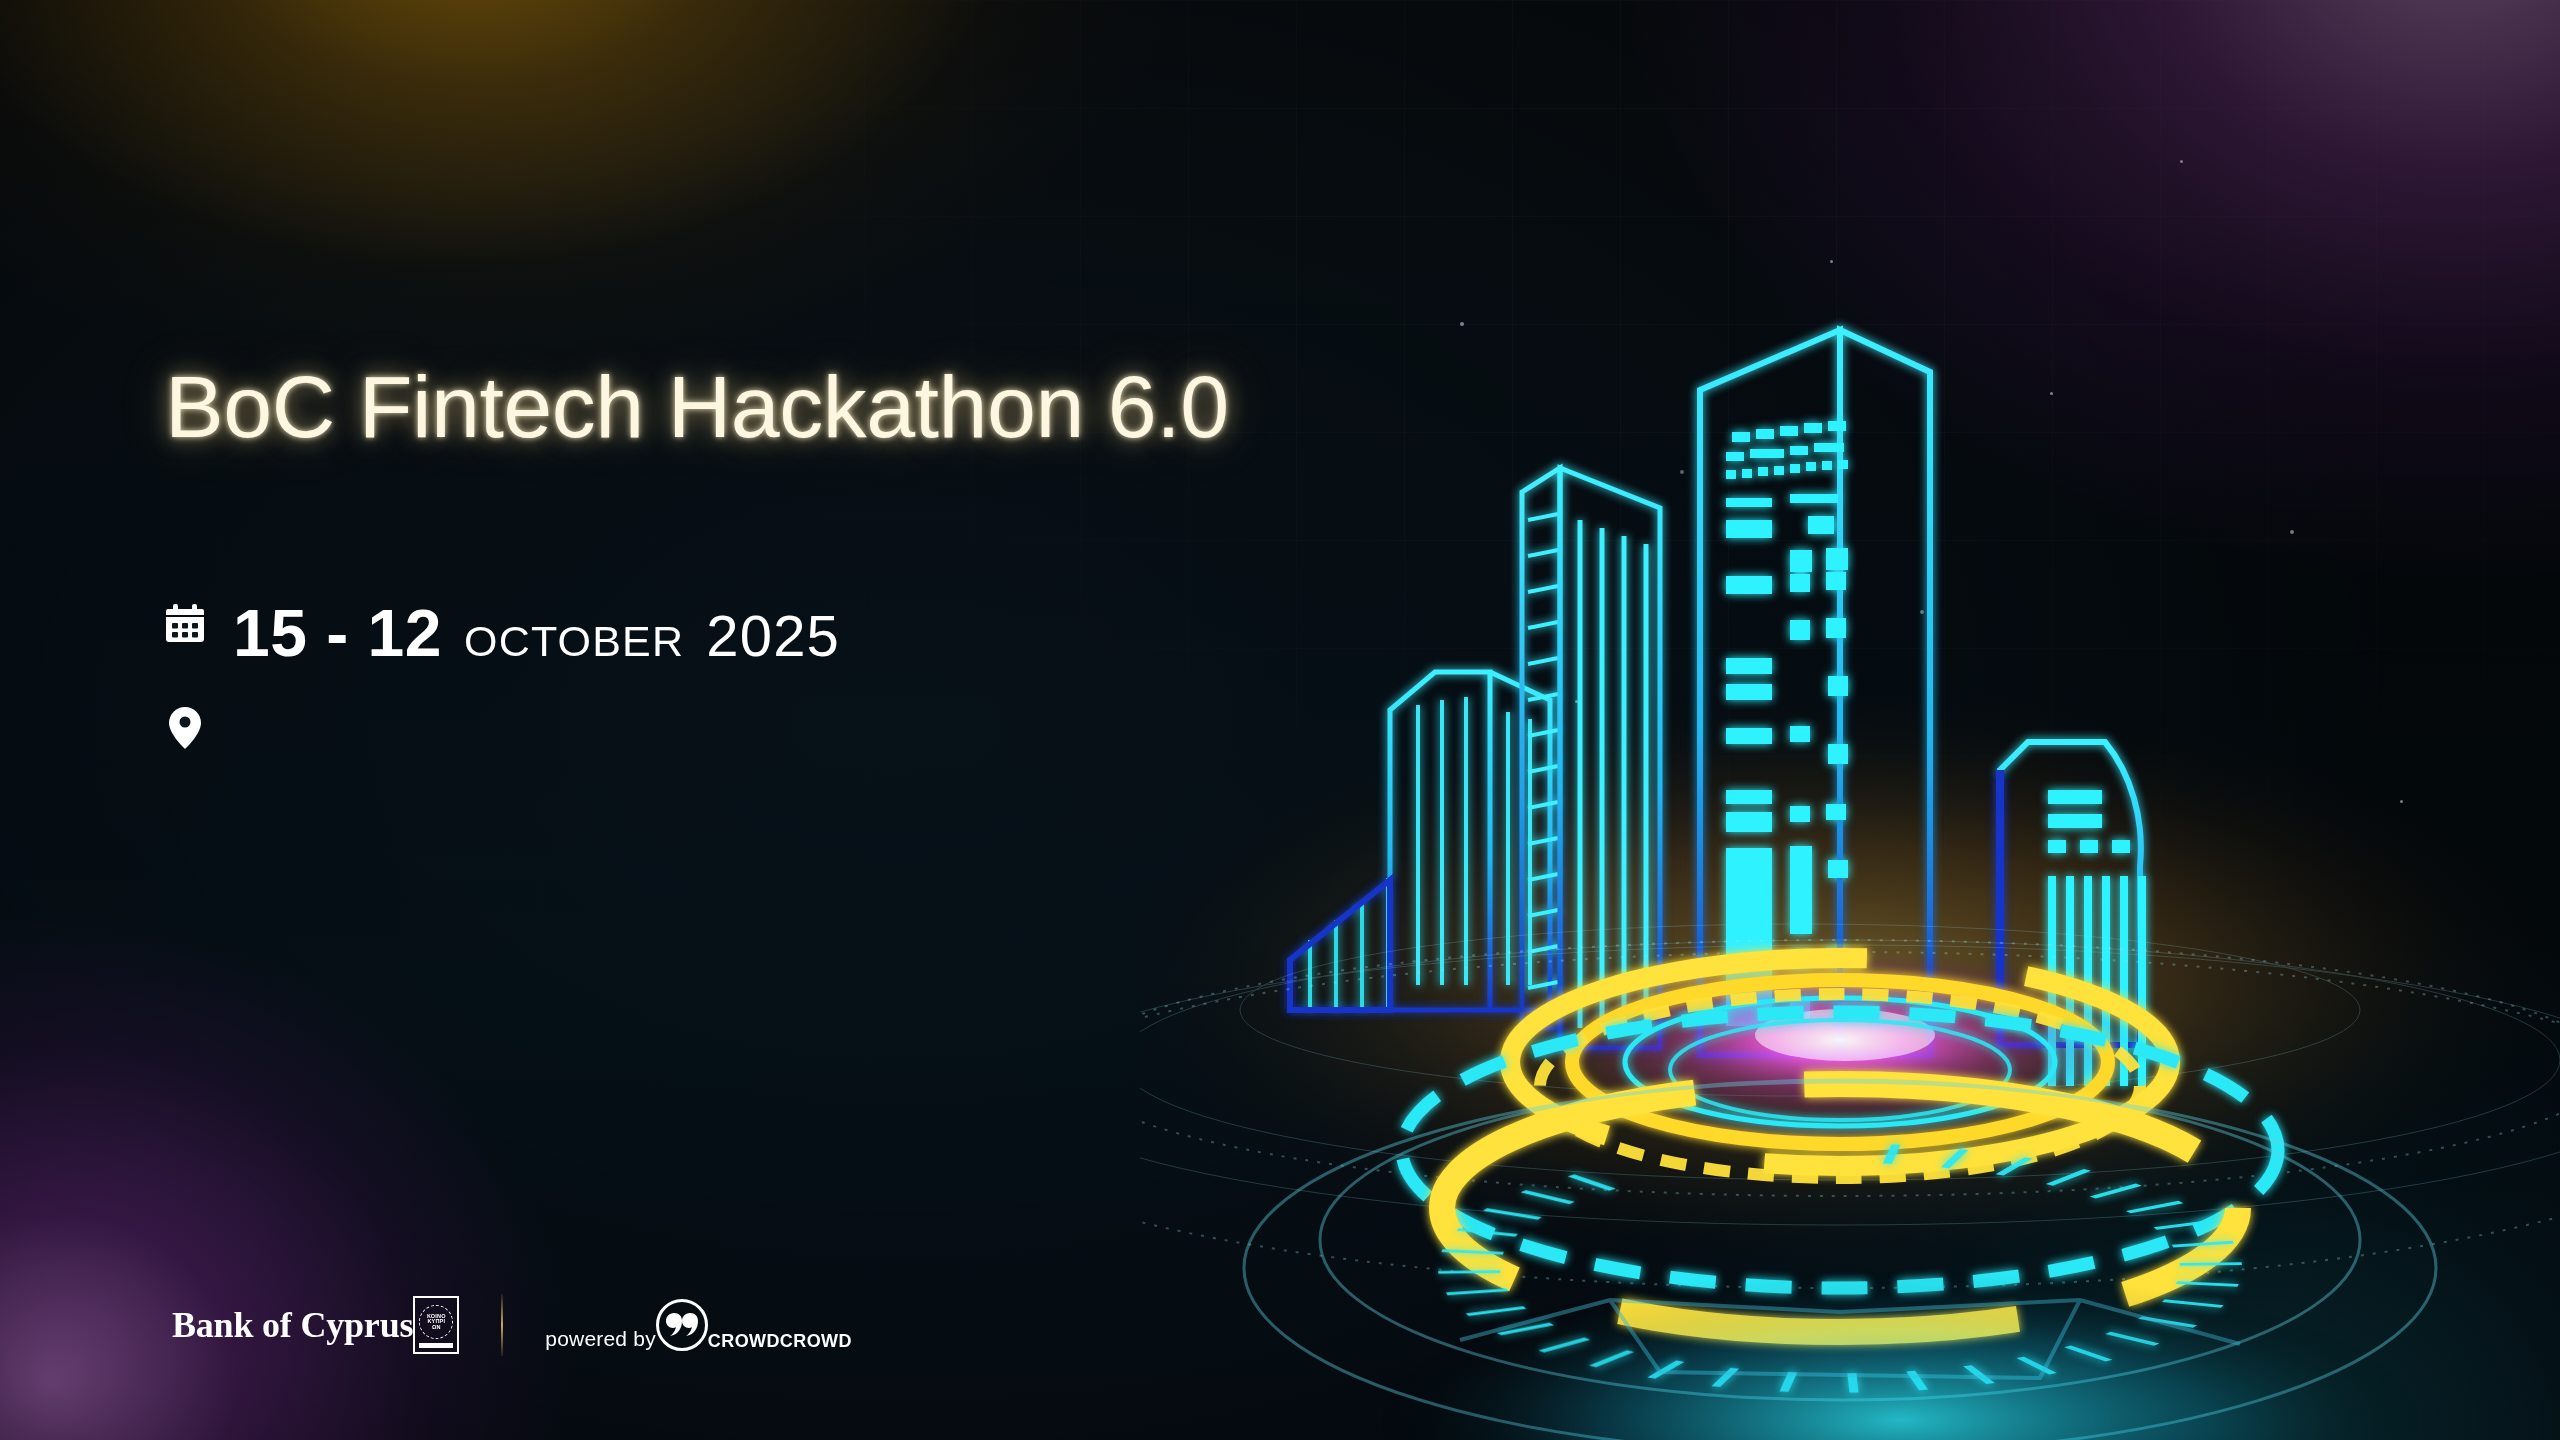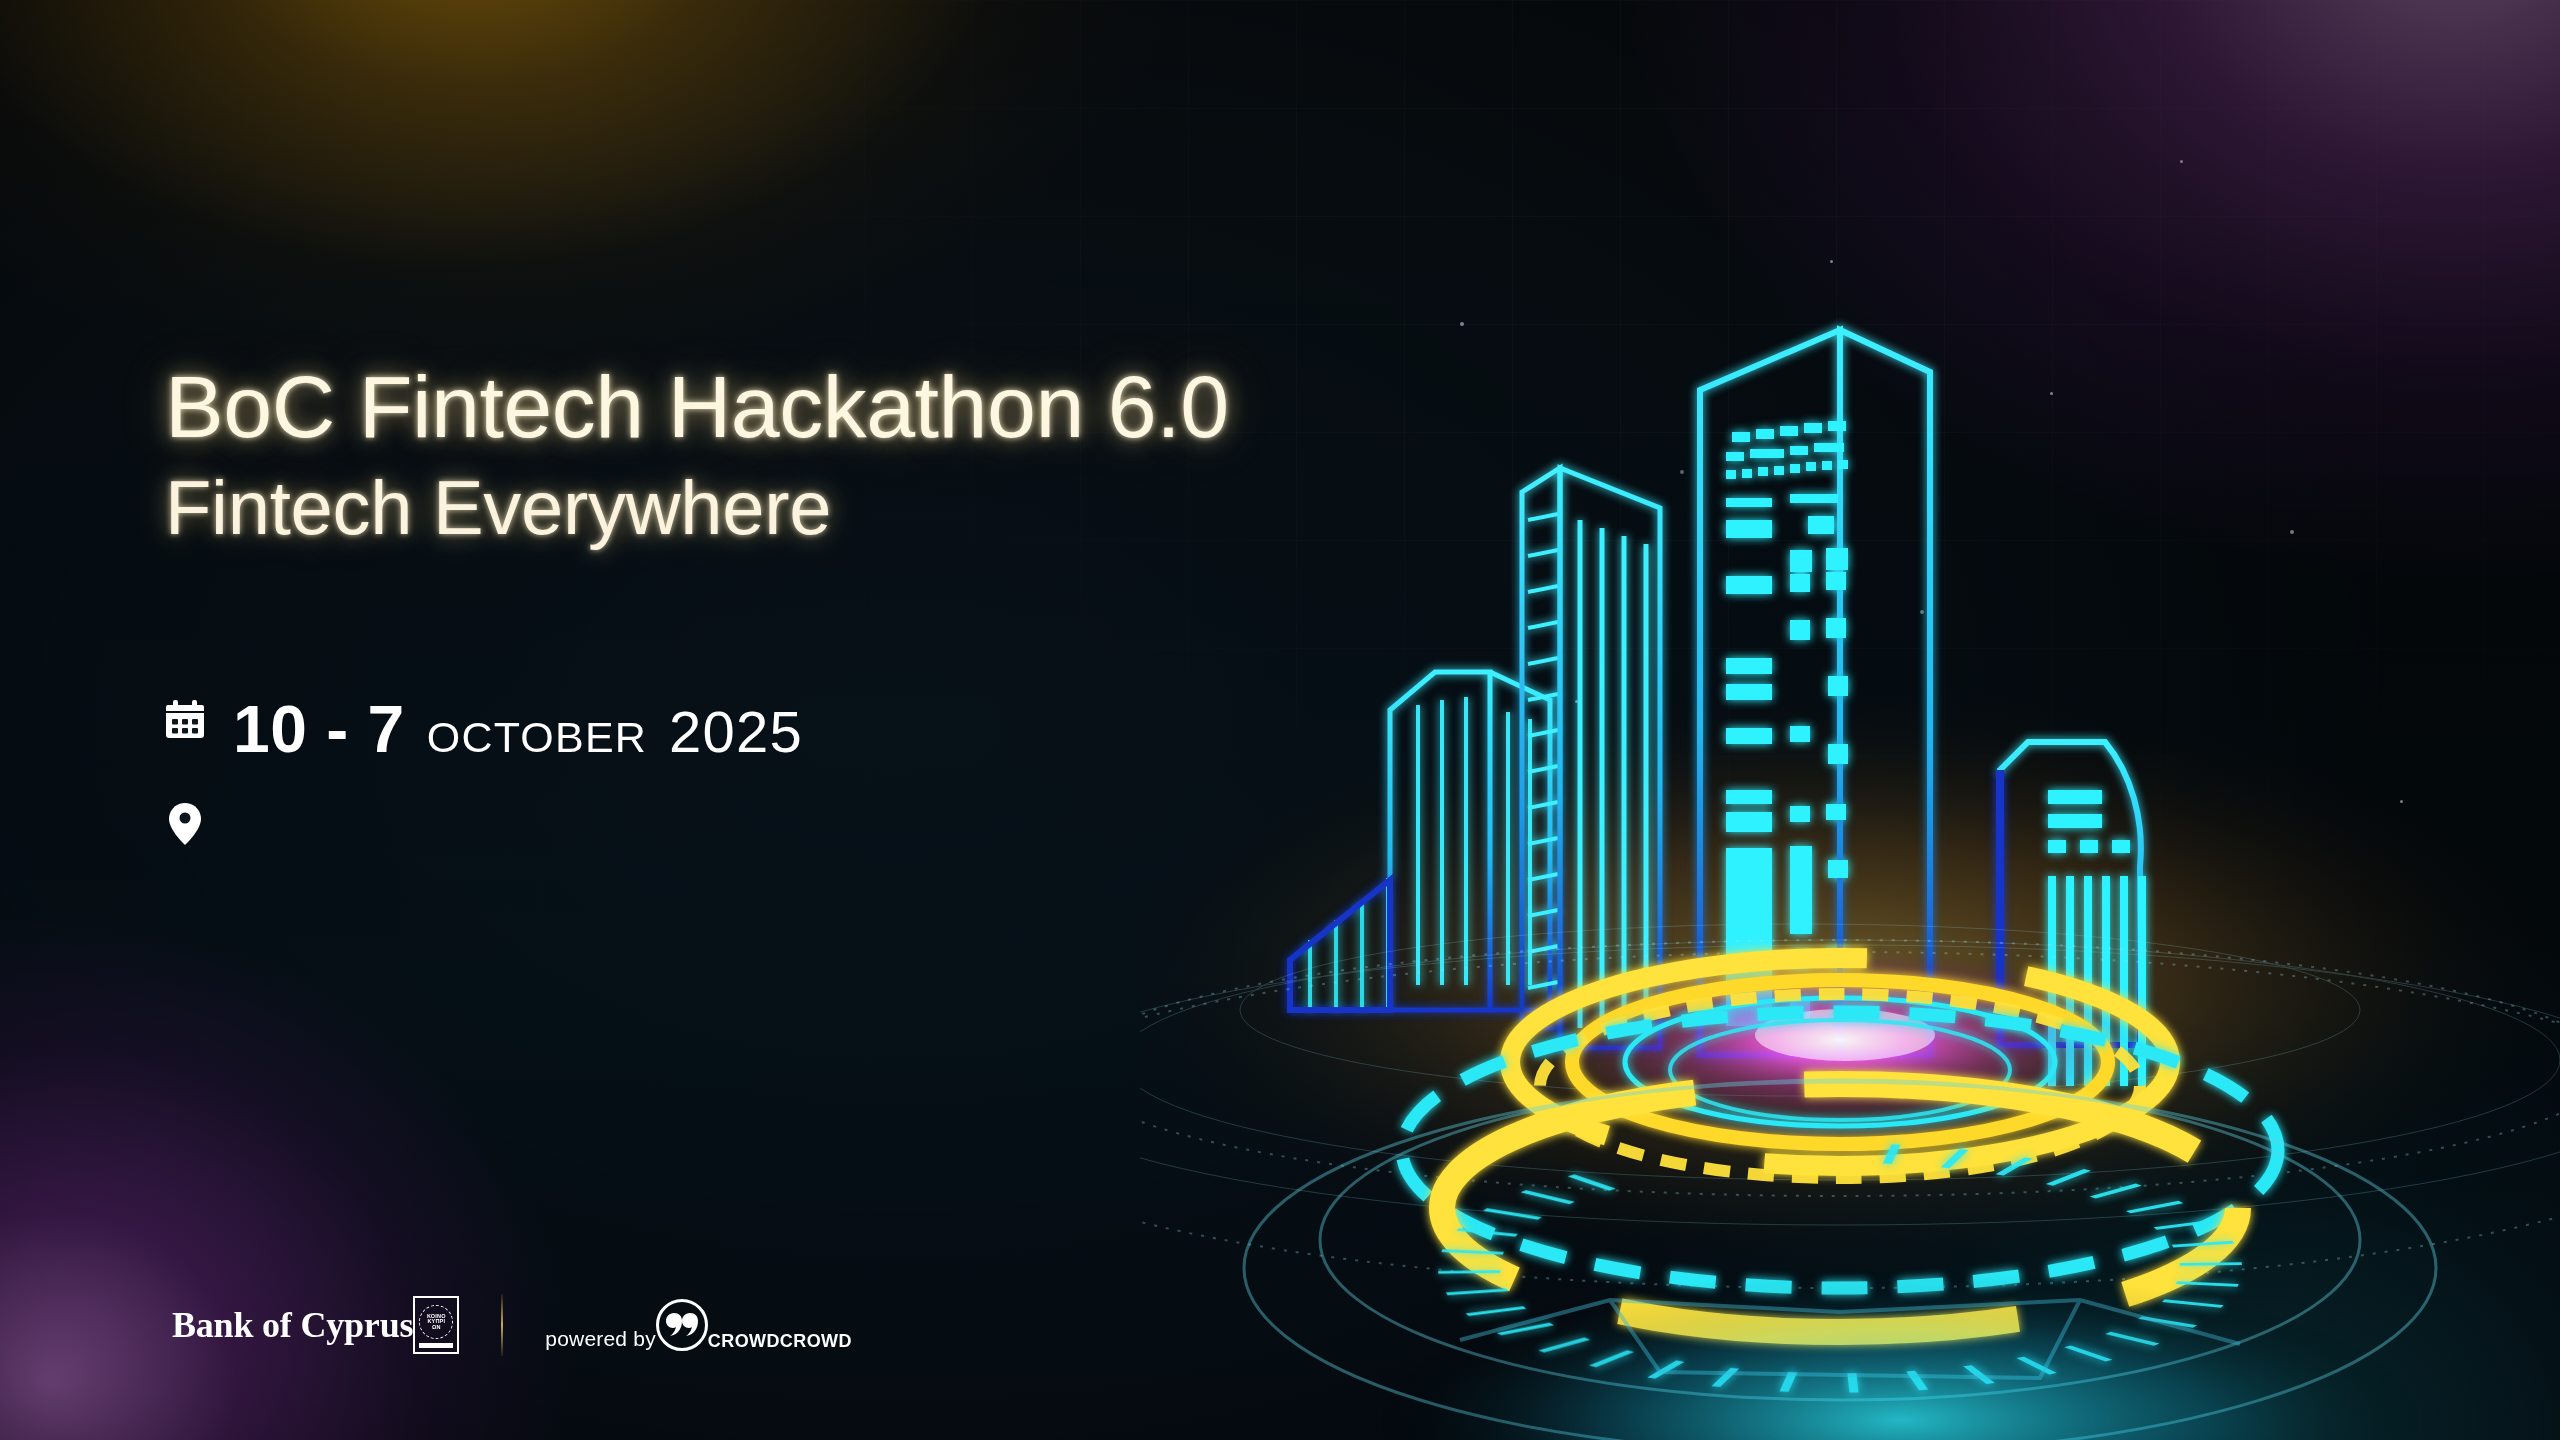--- a/index.html
+++ b/index.html
@@ -457,21 +457,20 @@
   <div class="star" style="left:1830px; top:260px; width:3px; height:3px;"></div>
   <div class="star" style="left:1920px; top:610px; width:4px; height:4px; opacity:.45;"></div>
   <div class="star" style="left:2050px; top:392px; width:3px; height:3px;"></div>
   <div class="star" style="left:2290px; top:530px; width:4px; height:4px; opacity:.5;"></div>
   <div class="star" style="left:2400px; top:800px; width:3px; height:3px;"></div>
   <div class="star" style="left:1520px; top:1000px; width:3px; height:3px; opacity:.4;"></div>
   <div class="star" style="left:2180px; top:160px; width:3px; height:3px; opacity:.5;"></div>
 
   <div class="left-col">
     <h1 class="title-main">BoC Fintech Hackathon 6.0</h1>
-    <h2 class="title-sub">Fintech Everywhere</h2>
 
     <div class="info-block">
 
       <div class="info-row">
         <span class="info-icon">
           <svg width="38" height="40" viewBox="0 0 38 40" fill="#ffffff">
             <rect x="7" y="1" width="5" height="8" rx="2"></rect>
             <rect x="26" y="1" width="5" height="8" rx="2"></rect>
             <path d="M2 6 h34 a2 2 0 0 1 2 2 v4 H0 V8 a2 2 0 0 1 2-2Z"></path>
             <path d="M0 14 h38 v22 a3 3 0 0 1-3 3 H3 a3 3 0 0 1-3-3Z"></path>
@@ -479,21 +478,21 @@
               <rect x="6" y="20" width="6" height="5.5" rx="1"></rect>
               <rect x="16" y="20" width="6" height="5.5" rx="1"></rect>
               <rect x="26" y="20" width="6" height="5.5" rx="1"></rect>
               <rect x="6" y="29" width="6" height="5.5" rx="1"></rect>
               <rect x="16" y="29" width="6" height="5.5" rx="1"></rect>
               <rect x="26" y="29" width="6" height="5.5" rx="1"></rect>
             </g>
           </svg>
         </span>
         <span class="info-text">
-          <span class="date-big">10 - 7</span>
+          <span class="date-big">15 - 12</span>
           <span class="date-month">OCTOBER</span>
           <span class="date-year">2025</span>
         </span>
       </div>
 
       <div class="info-row">
         <span class="info-icon">
           <svg width="34" height="44" viewBox="0 0 34 44" fill="#ffffff">
             <path d="M17 1 C8 1 1 8 1 17 C1 28 17 43 17 43 C17 43 33 28 33 17 C33 8 26 1 17 1Z"></path>
             <circle cx="17" cy="16" r="5.5" fill="#0c161c"></circle>

